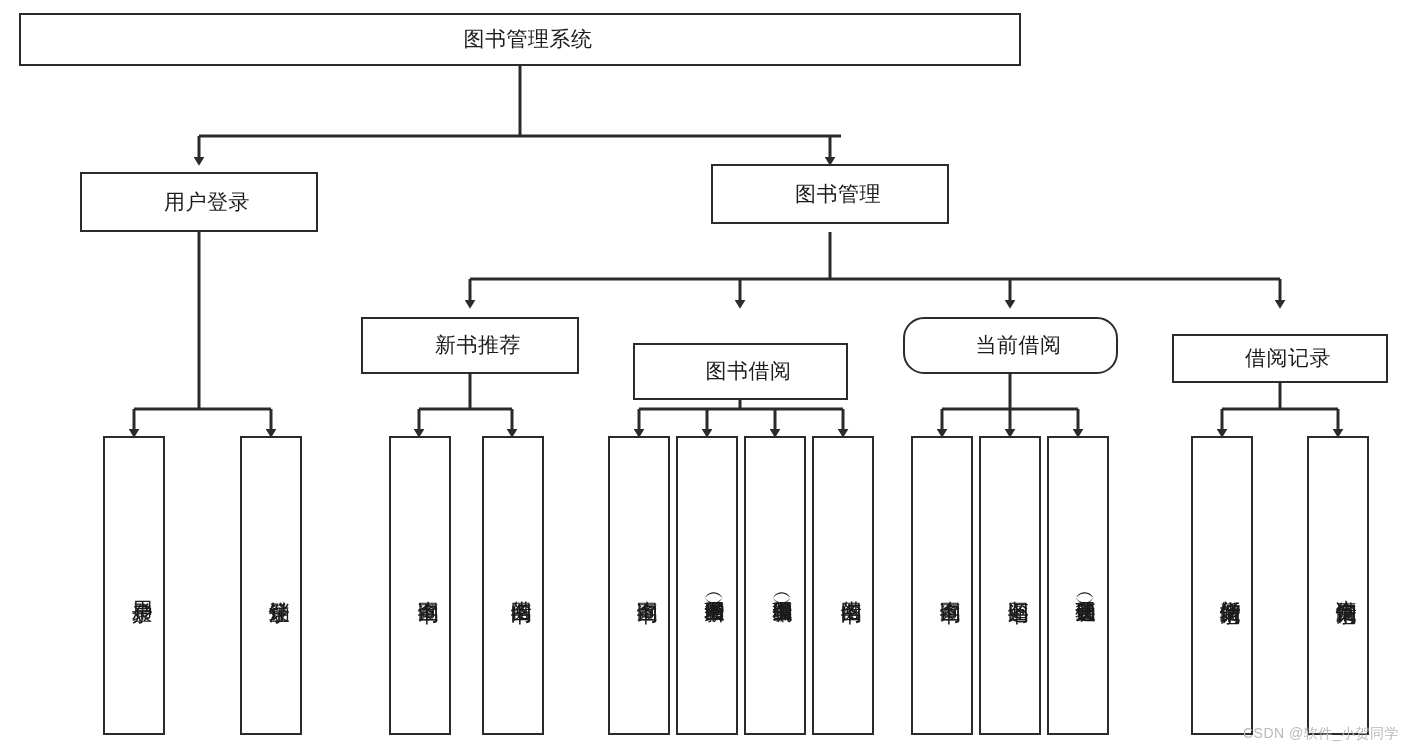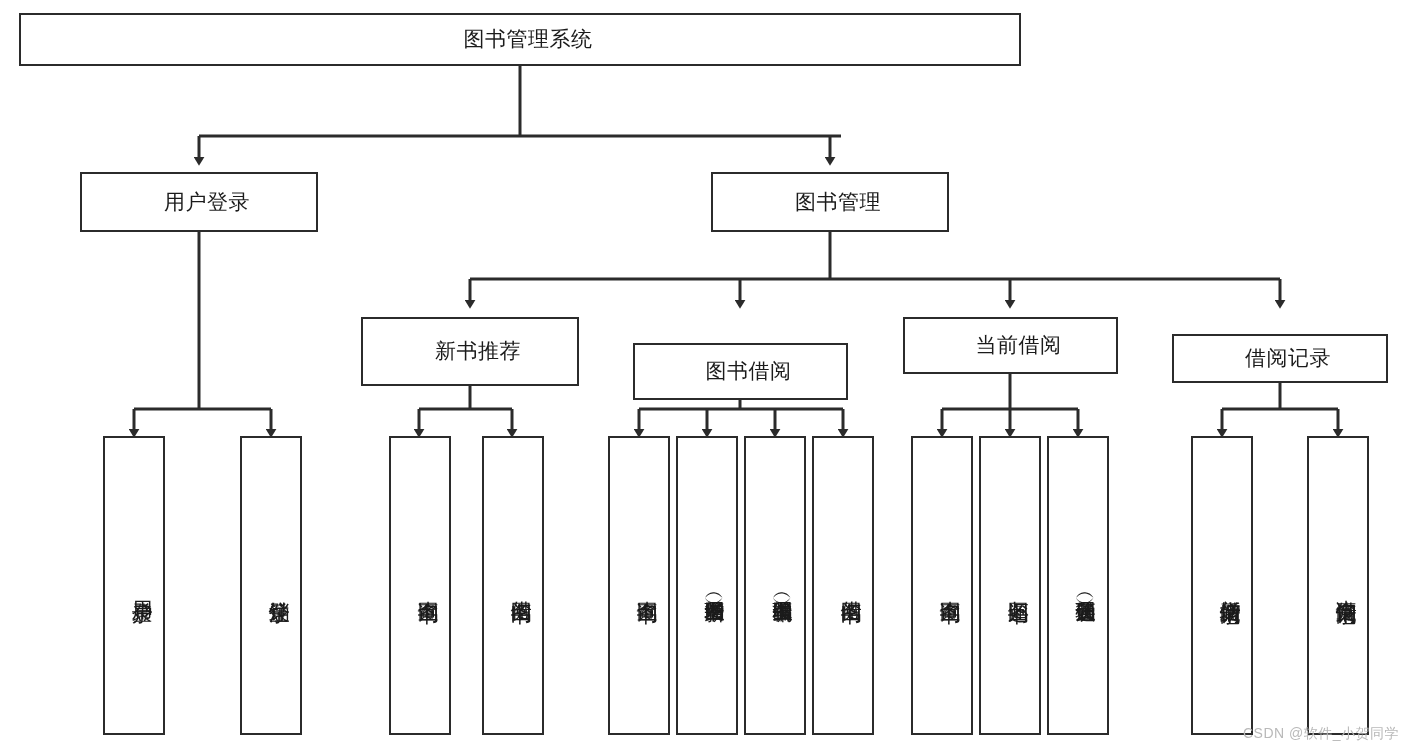--- a/index.html
+++ b/index.html
@@ -123,31 +123,31 @@
     </g>
   </svg>
 
   <div class="node" style="left:19px; top:13px; width:1002px; height:53px;">
     <span class="label-h">图书管理系统</span>
   </div>
 
   <div class="node" style="left:80px; top:172px; width:238px; height:60px;">
     <span class="label-h">用户登录</span>
   </div>
-  <div class="node" style="left:711px; top:172px; width:238px; height:60px;">
+  <div class="node" style="left:711px; top:164px; width:238px; height:60px;">
     <span class="label-h">图书管理</span>
   </div>
 
-  <div class="node" style="left:361px; top:317px; width:218px; height:69px;">
+  <div class="node" style="left:361px; top:317px; width:218px; height:57px;">
     <span class="label-h">新书推荐</span>
   </div>
   <div class="node" style="left:633px; top:317px; width:215px; height:57px;margin-top:26px;">
     <span class="label-h">图书借阅</span>
   </div>
-  <div class="node" style="left:903px; top:317px; width:215px; height:57px;">
+  <div class="node" style="left:903px; top:317px; width:215px; height:57px;border-radius:21px;">
     <span class="label-h">当前借阅</span>
   </div>
   <div class="node" style="left:1172px; top:334px; width:216px; height:49px;">
     <span class="label-h">借阅记录</span>
   </div>
 
   <div class="node leaf" style="left:103px; top:436px; width:62px; height:299px;">
     <span class="label-v">用户登录</span>
   </div>
   <div class="node leaf" style="left:240px; top:436px; width:62px; height:299px;">

